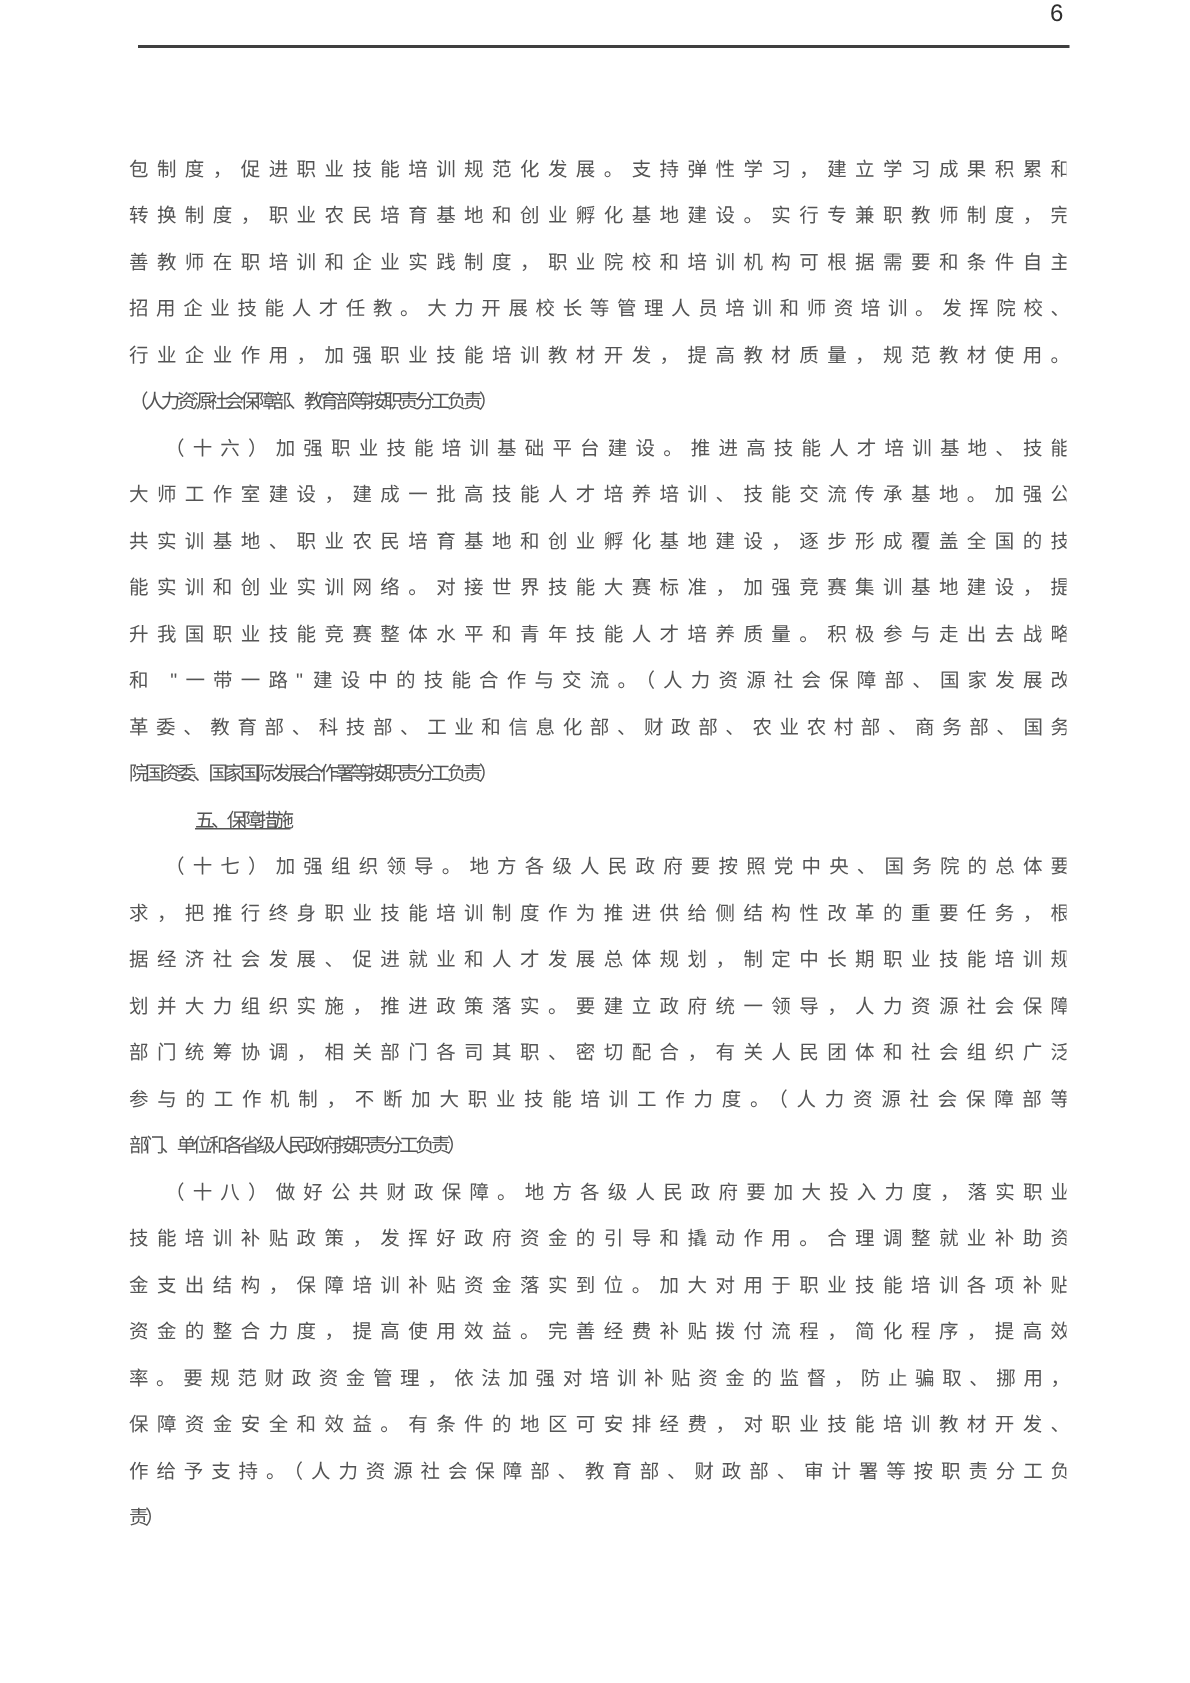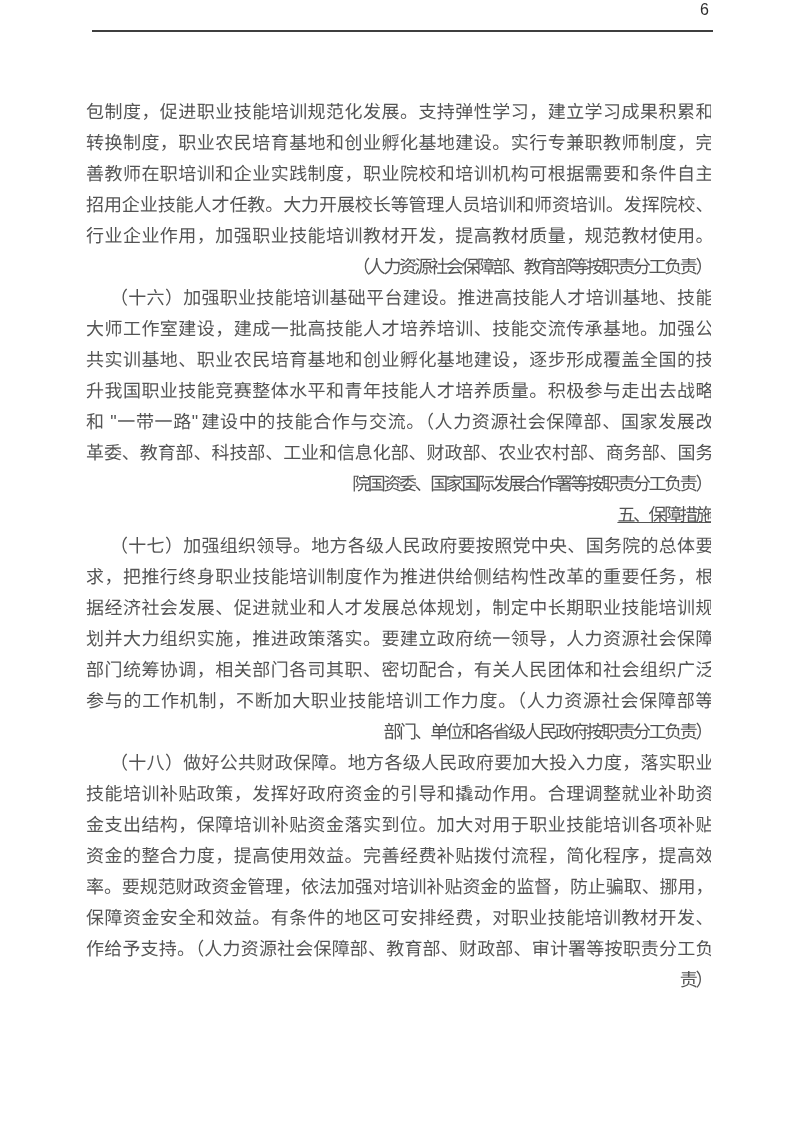--- a/index.html
+++ b/index.html
@@ -29,28 +29,28 @@
     left: 92px;
     width: 621px;
     height: 2px;
     background: var(--rule-color, #3f3f3f);
   }
   .doc-body {
     position: absolute;
     top: 97px;
     left: 86px;
     width: 625px;
-    font-size: 18px;
+    font-size: 13px;
     letter-spacing: -2.4px;
     color: var(--text-color, #545454);
   }
   .line {
     height: 31px;
     line-height: 31px;
-    text-align: right;
+    text-align: left;
     overflow: hidden;
   }
   .line.just {
     text-align: justify;
     text-align-last: justify;
     text-justify: inter-character;
   }
   .line.ind1 { text-indent: 24px; }
   .line.ind2 { text-indent: 44px; text-decoration: underline; }
 </style>
@@ -63,20 +63,21 @@
   <div class="doc-body">
       <div class="line just">包制度，促进职业技能培训规范化发展。支持弹性学习，建立学习成果积累和</div>
       <div class="line just">转换制度，职业农民培育基地和创业孵化基地建设。实行专兼职教师制度，完</div>
       <div class="line just">善教师在职培训和企业实践制度，职业院校和培训机构可根据需要和条件自主</div>
       <div class="line just">招用企业技能人才任教。大力开展校长等管理人员培训和师资培训。发挥院校、</div>
       <div class="line just">行业企业作用，加强职业技能培训教材开发，提高教材质量，规范教材使用。</div>
       <div class="line">（人力资源社会保障部、教育部等按职责分工负责）</div>
       <div class="line just ind1">（十六）加强职业技能培训基础平台建设。推进高技能人才培训基地、技能</div>
       <div class="line just">大师工作室建设，建成一批高技能人才培养培训、技能交流传承基地。加强公</div>
       <div class="line just">共实训基地、职业农民培育基地和创业孵化基地建设，逐步形成覆盖全国的技</div>
+      <div class="line just">能实训和创业实训网络。对接世界技能大赛标准，加强竞赛集训基地建设，提</div>
       <div class="line just">升我国职业技能竞赛整体水平和青年技能人才培养质量。积极参与走出去战略</div>
       <div class="line just">和 "一带一路" 建设中的技能合作与交流。（人力资源社会保障部、国家发展改</div>
       <div class="line just">革委、教育部、科技部、工业和信息化部、财政部、农业农村部、商务部、国务</div>
       <div class="line">院国资委、国家国际发展合作署等按职责分工负责）</div>
       <div class="line ind2">五、保障措施</div>
       <div class="line just ind1">（十七）加强组织领导。地方各级人民政府要按照党中央、国务院的总体要</div>
       <div class="line just">求，把推行终身职业技能培训制度作为推进供给侧结构性改革的重要任务，根</div>
       <div class="line just">据经济社会发展、促进就业和人才发展总体规划，制定中长期职业技能培训规</div>
       <div class="line just">划并大力组织实施，推进政策落实。要建立政府统一领导，人力资源社会保障</div>
       <div class="line just">部门统筹协调，相关部门各司其职、密切配合，有关人民团体和社会组织广泛</div>

